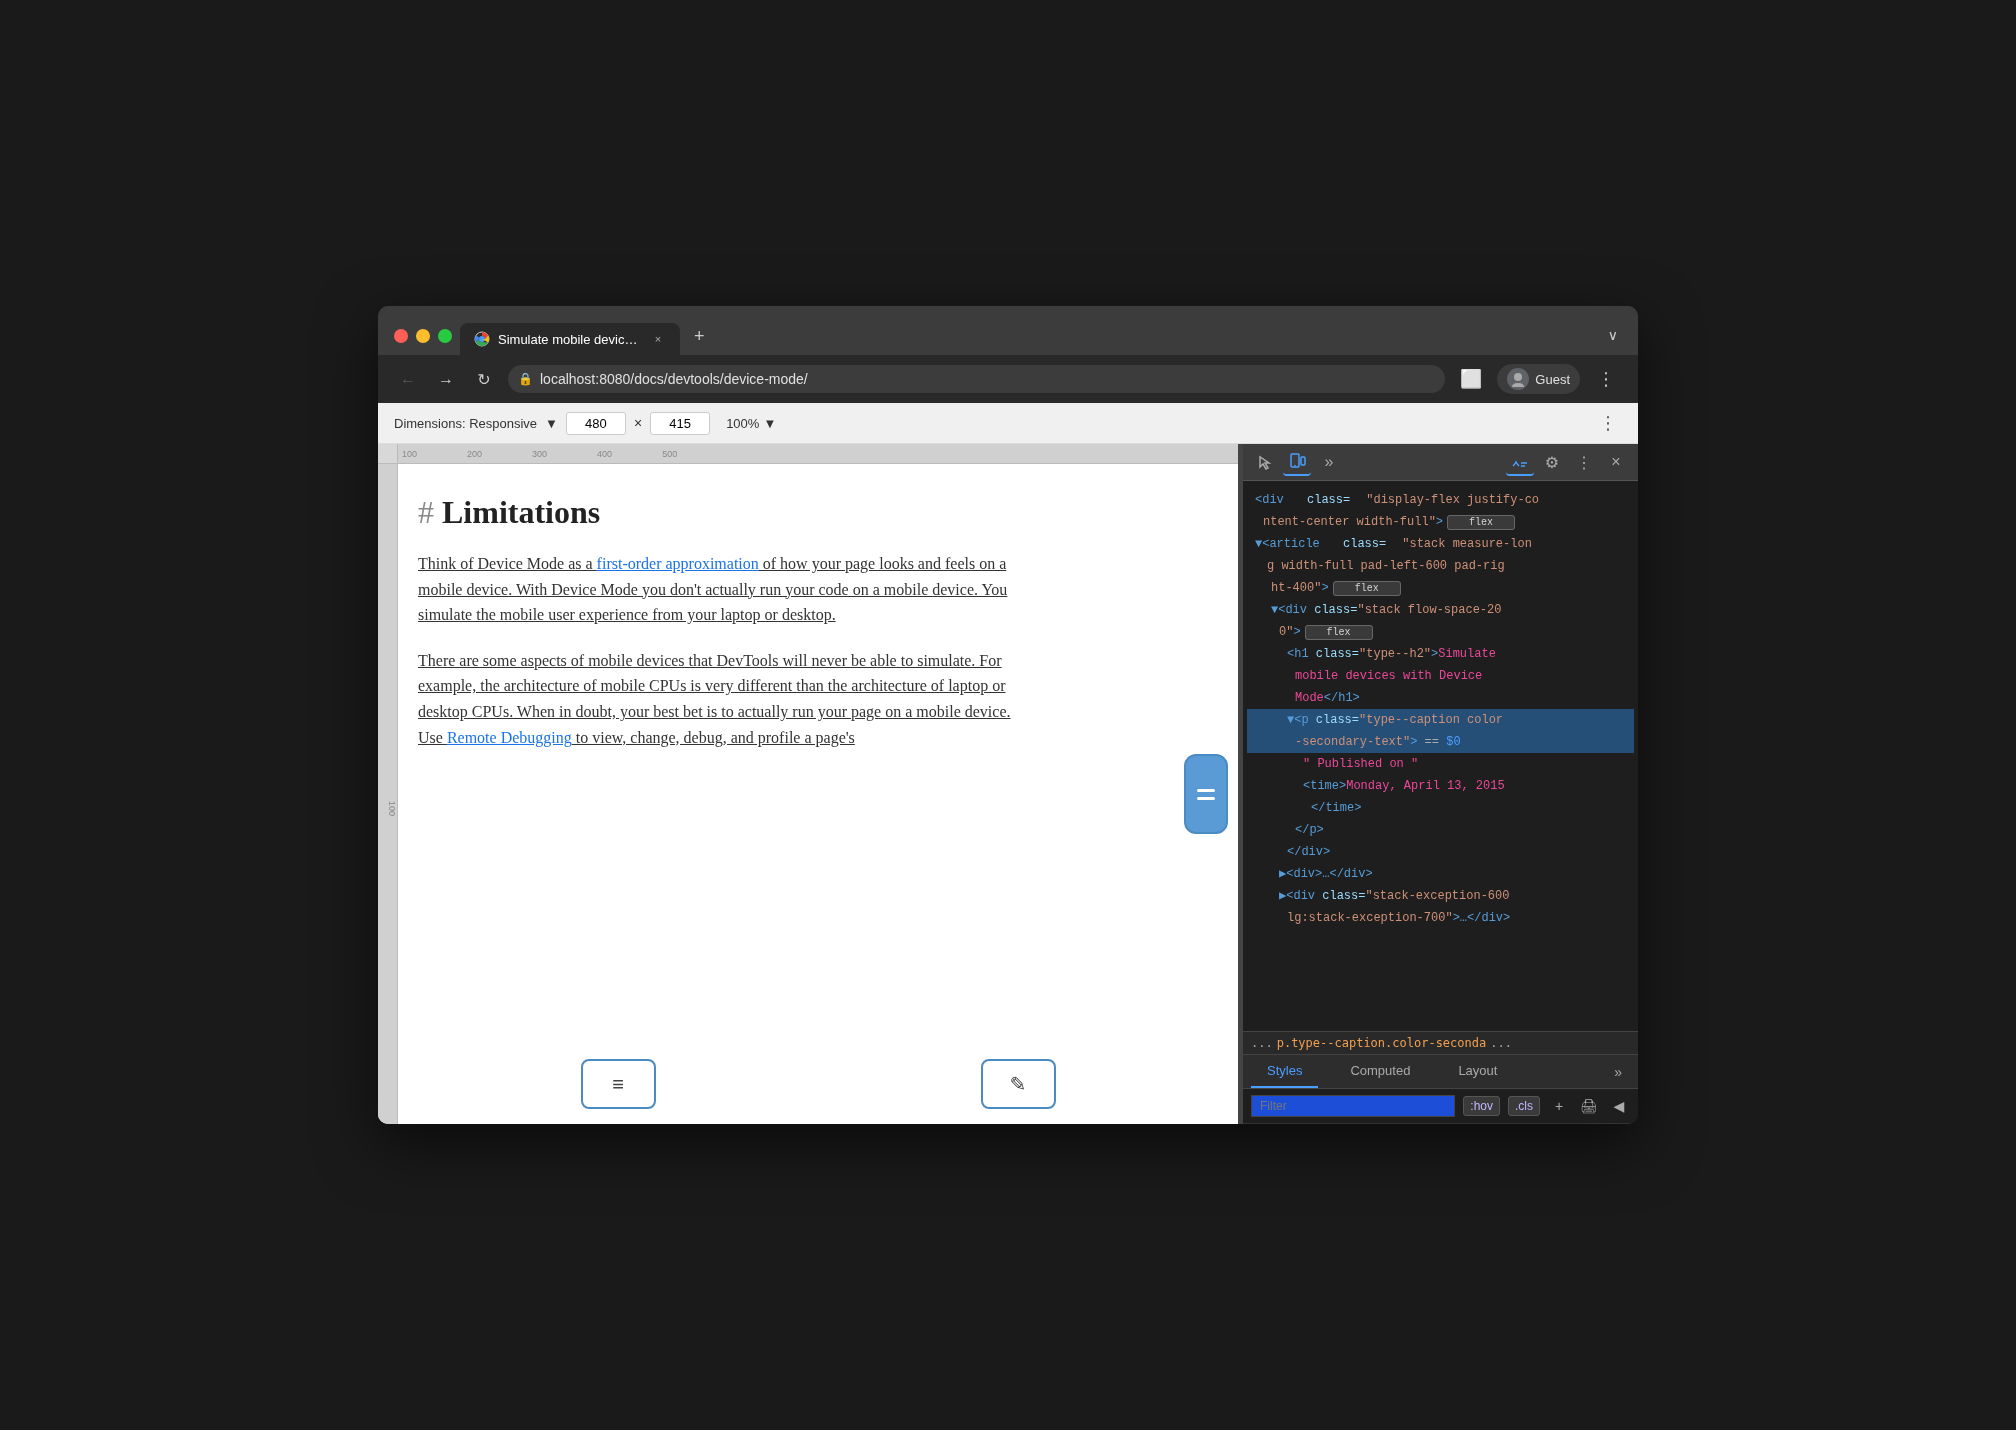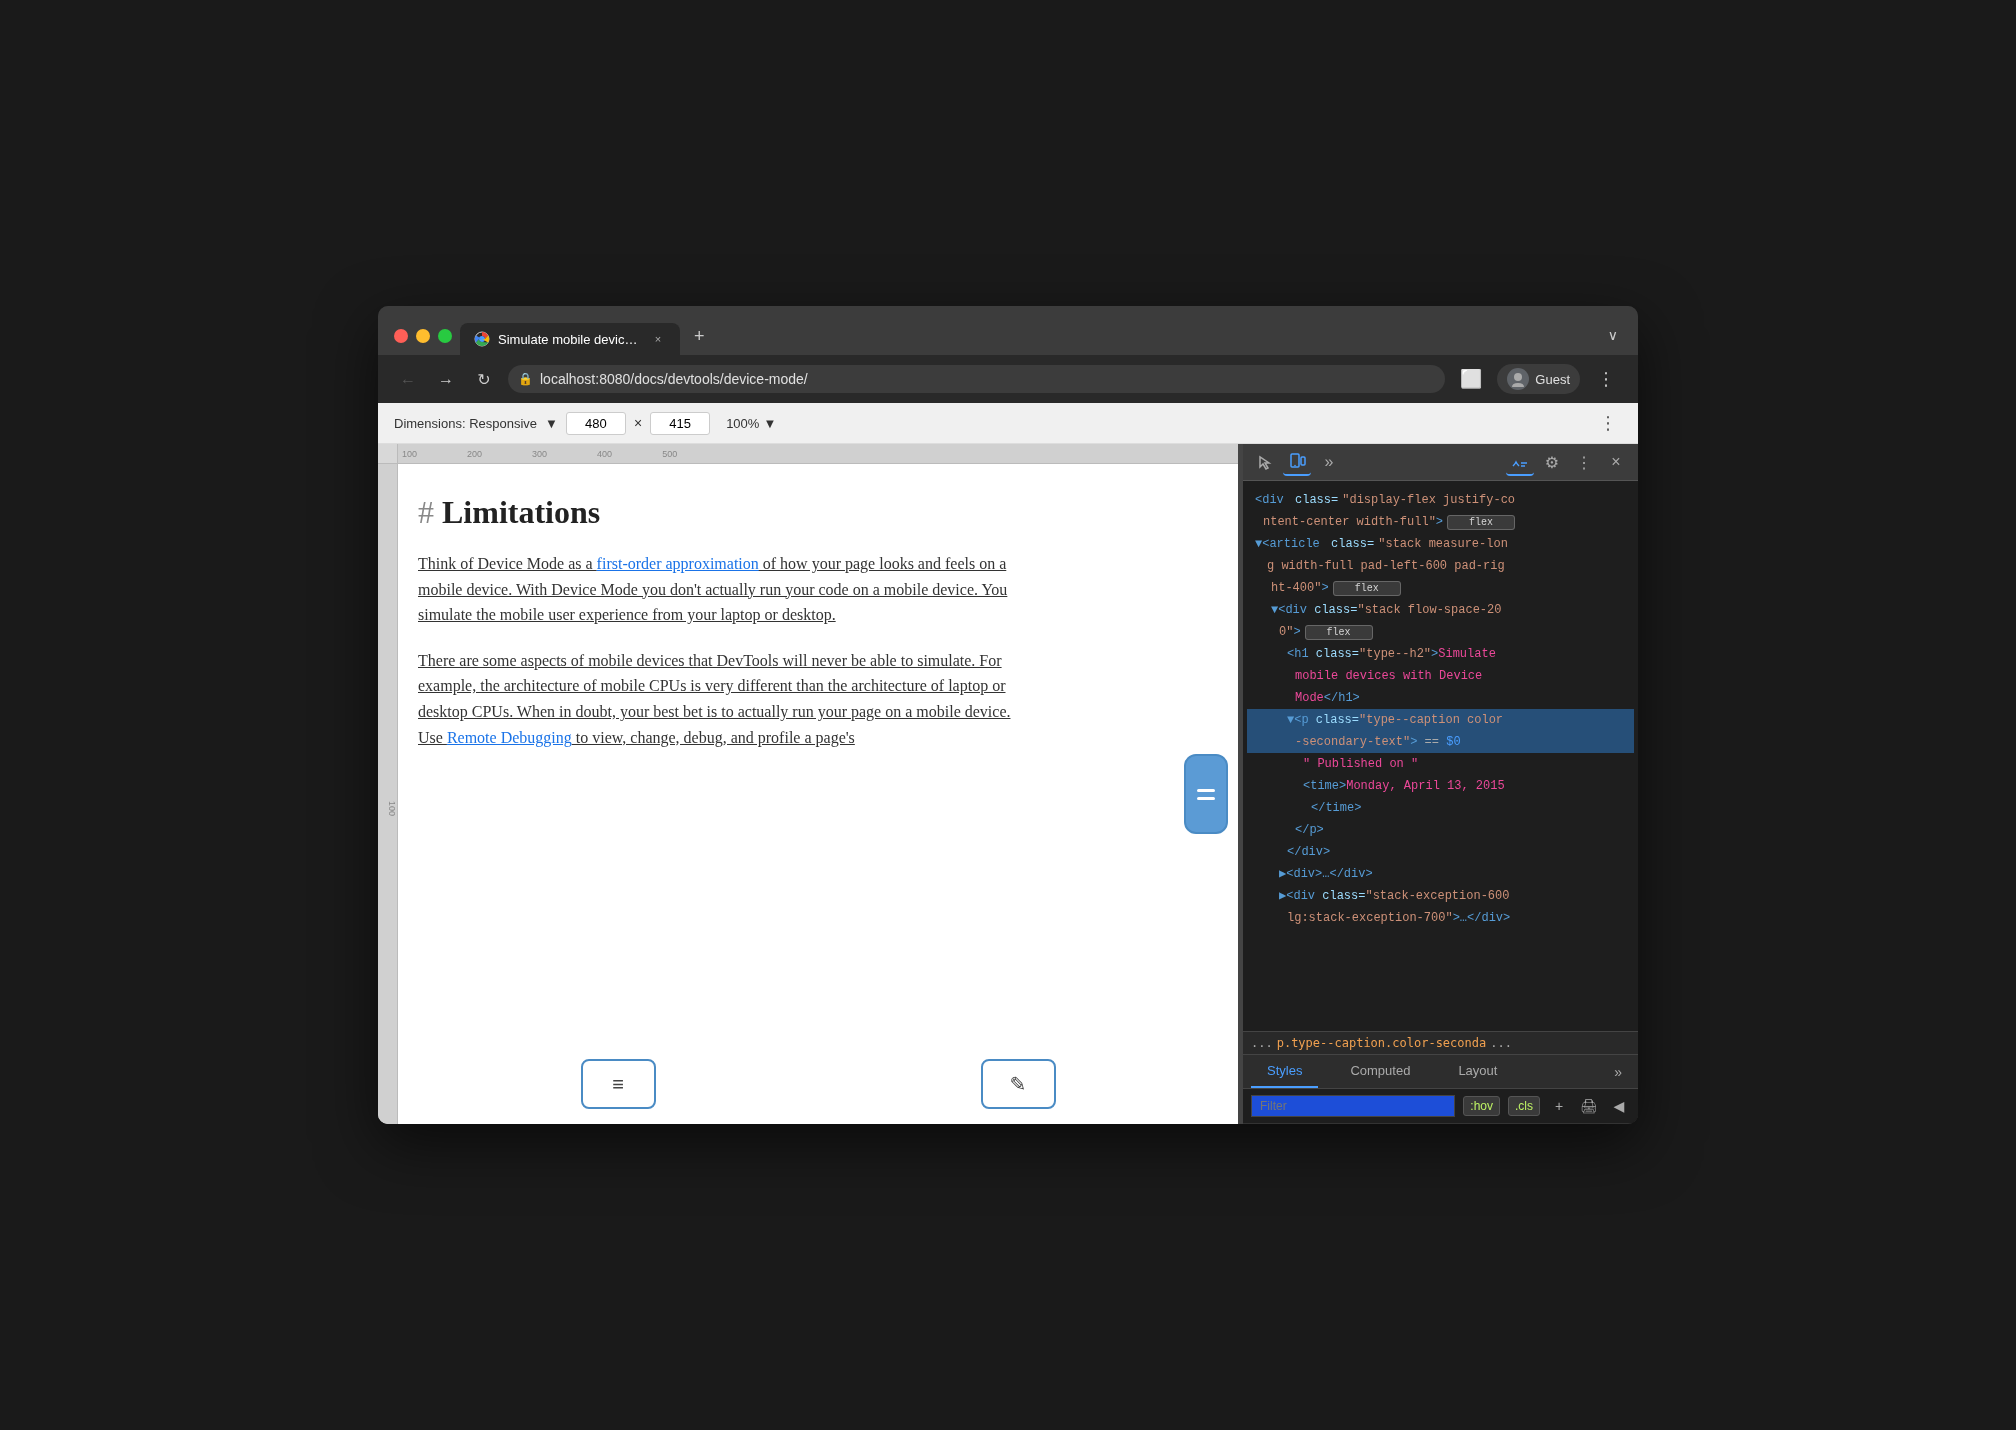--- a/index.html
+++ b/index.html
@@ -440,21 +440,21 @@
       font-family: 'Courier New', monospace;
       font-size: 12px;
       padding: 8px 4px;
       color: #d4d4d4;
     }
 
     .html-line {
       padding: 2px 8px;
       display: flex;
       align-items: flex-start;
-      gap: 4px;
+      gap: 16px;
       white-space: pre-wrap;
       line-height: 1.5;
     }
 
     .html-line.highlighted {
       background: #264f78;
     }
 
     .html-tag { color: #569cd6; }
     .html-attr-name { color: #9cdcfe; }
@@ -547,21 +547,21 @@
       font-size: 12px;
       flex: 1;
     }
 
     .filter-pill {
       background: #3a3a3a;
       border: 1px solid #555;
       border-radius: 3px;
       padding: 2px 6px;
       font-size: 12px;
-      color: #bef264;
+      color: #c4b5fd;
       cursor: pointer;
     }
 
     .filter-icon-btn {
       width: 22px;
       height: 22px;
       display: flex;
       align-items: center;
       justify-content: center;
       color: #aaa;

